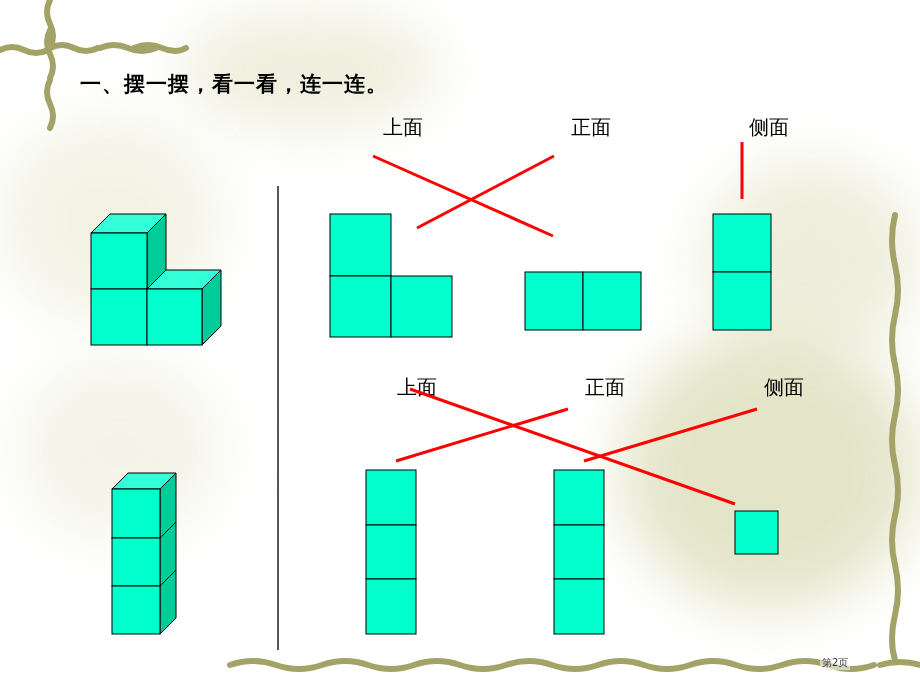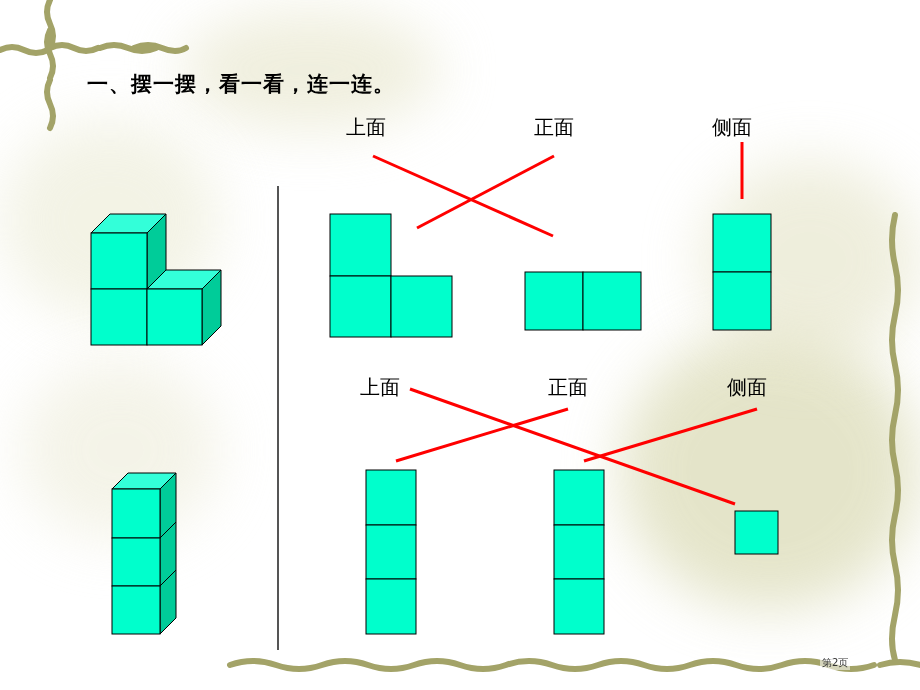--- a/index.html
+++ b/index.html
@@ -3,26 +3,27 @@
   <meta charset="utf-8">
   <style>
     html, body { margin: 0; padding: 0; }
     body {
       width: 920px; height: 690px; position: relative; overflow: hidden;
       background: #ffffff;
       font-family: "DejaVu Sans", sans-serif;
     }
     .bg-blob { position: absolute; border-radius: 50%; filter: blur(28px); }
     .slide-title {
-      position: absolute; left: 87px; top: 70px;
+      position: absolute; left: 80px; top: 70px;
       font-size: 21px; font-weight: bold; color: #000; letter-spacing: 1px;
     }
     .label {
       position: absolute; font-size: 20px; color: #000;
       font-family: "DejaVu Serif", serif;
+      margin-left: 37px;
     }
     svg.layer { position: absolute; left: 0; top: 0; }
     .page-num {
       position: absolute; left: 820px; top: 656px; font-size: 10px; color: #333;
       background: rgba(255,255,255,0.55); padding: 0 2px;
     }
   </style>
 </head>
 <body>
 

